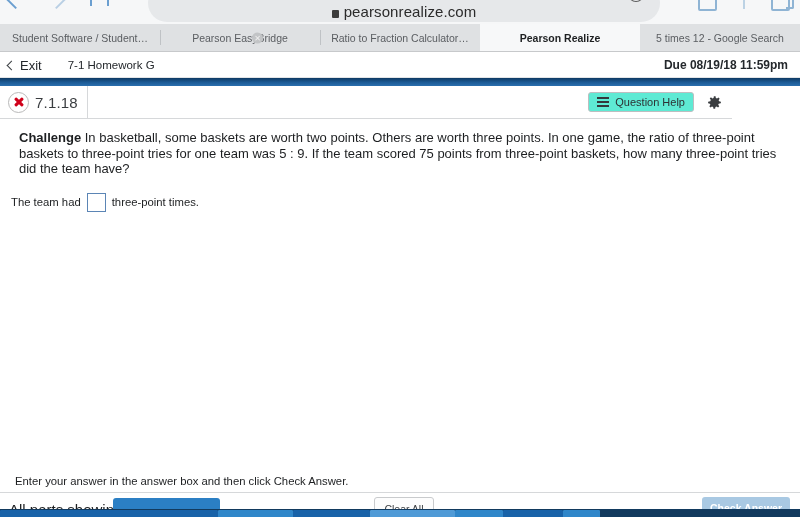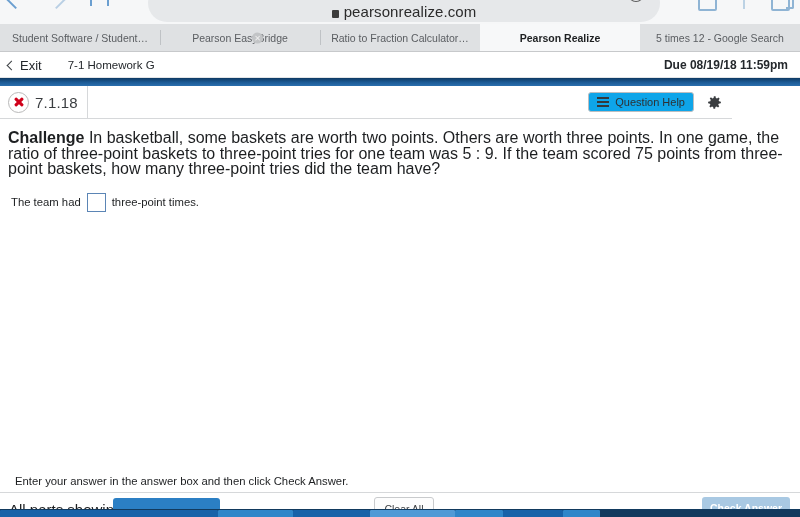--- a/index.html
+++ b/index.html
@@ -285,21 +285,21 @@
     align-items: center;
     padding-right: 9px;
     gap: 12px;
   }
   .qhelp-btn {
     display: flex;
     align-items: center;
     gap: 6px;
     border: 1px solid #bcbec0;
     border-radius: 3px;
-    background: #0ea5e9;
+    background: #5eead4;
     padding: 3px 8px;
     cursor: pointer;
   }
   .qhelp-label {
     font-size: 11px;
     color: #2d3134;
   }
   .list-icon {
     display: inline-block;
     width: 12px; height: 10px;
@@ -324,22 +324,22 @@
   
   .q-body {
     position: absolute;
     top: 119px; left: 0;
     width: 800px;
     height: 351px;
     background: #ffffff;
     overflow: hidden;
   }
   .q-text {
-    margin: 11px 11px 0 8px;
-    font-size: 16px;
+    margin: 11px 11px 0 19px;
+    font-size: 13px;
     line-height: 15.5px;
     color: #1d1f21;
     text-align: left;
   }
   .q-text b { font-weight: bold; }
   .answer-line {
     margin: 16px 11px 0 11px;
     display: flex;
     align-items: center;
     font-size: 11.3px;

